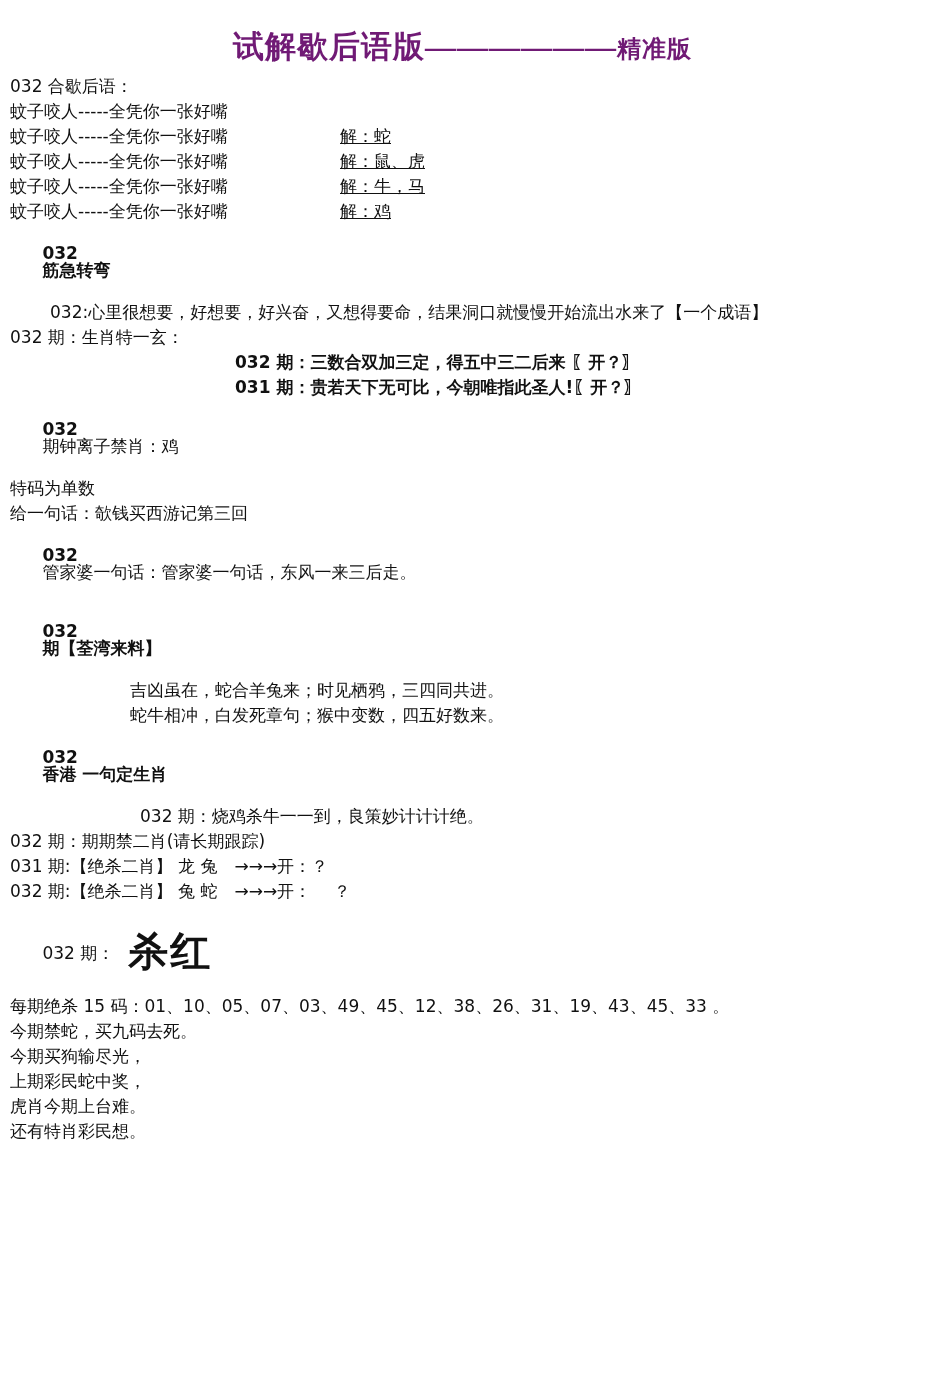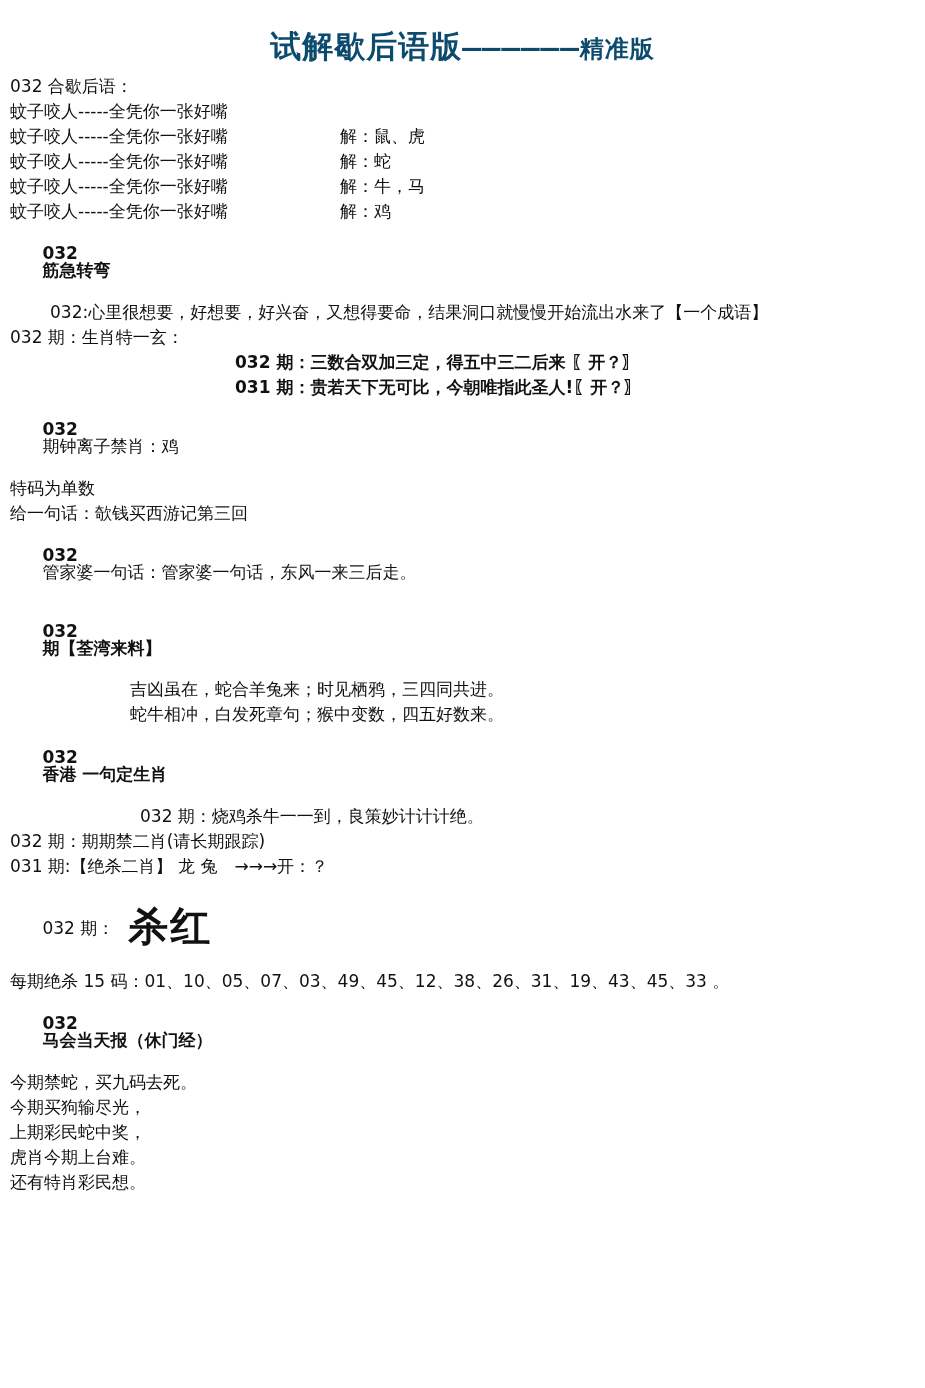--- a/index.html
+++ b/index.html
@@ -17,58 +17,59 @@
   }
   .page {
     width: 925px;
     height: 1388px;
     position: relative;
     padding: 0;
     box-sizing: border-box;
   }
   .title {
     text-align: center;
-    font-family: Liberation Mono, monospace;
+    font-family: Liberation Serif, serif;
     font-size: 31px;
     font-weight: bold;
     letter-spacing: 1px;
     padding-top: 26px;
     padding-bottom: 6px;
-    color: #0c4a6e;
+    color: #701a75;
   }
   .title .sub {
     font-size: 24px;
   }
   .body {
     padding: 0 14px 0 10px;
     font-size: 17px;
     line-height: 1.0;
   }
   .ln {
     padding: 4px 0 4px 0;
     white-space: pre-wrap;
   }
   .b {
     font-weight: bold;
   }
   .row2 {
     display: block;
     padding: 4px 0;
+    text-decoration: underline;
   }
   .row2 .left {
     display: inline-block;
     width: 300px;
   }
   .row2 .mid {
     display: inline-block;
     width: 30px;
   }
   .indent1 { padding-left: 40px; }
   .indent3 { padding-left: 225px; font-weight: bold; }
-  .indent4 { padding-left: 120px; font-family: Liberation Mono, monospace; }
+  .indent4 { padding-left: 120px; }
   .indent5 { padding-left: 130px; }
   .big-red {
     font-size: 40px;
     font-weight: bold;
     font-family: "DejaVu Serif", "Liberation Serif", serif;
     letter-spacing: 2px;
     vertical-align: -6px;
     padding-left: 14px;
   }
   .killrow {
@@ -85,24 +86,24 @@
   </div>
 
   <div class="body">
 
     <div class="ln">032 合歇后语：</div>
 
     <div class="row2">
       <span class="left">蚊子咬人-----全凭你一张好嘴</span>
     </div>
     <div class="row2">
-      <span class="left">蚊子咬人-----全凭你一张好嘴</span><span class="mid"></span><span>解：</span><span>鼠、虎</span>
+      <span class="left">蚊子咬人-----全凭你一张好嘴</span><span class="mid"></span><span>解：</span><span>蛇</span>
     </div>
     <div class="row2">
-      <span class="left">蚊子咬人-----全凭你一张好嘴</span><span class="mid"></span><span>解：</span><span>蛇</span>
+      <span class="left">蚊子咬人-----全凭你一张好嘴</span><span class="mid"></span><span>解：</span><span>鼠、虎</span>
     </div>
     <div class="row2">
       <span class="left">蚊子咬人-----全凭你一张好嘴</span><span class="mid"></span><span>解：</span><span>牛，马</span>
     </div>
     <div class="row2">
       <span class="left">蚊子咬人-----全凭你一张好嘴</span><span class="mid"></span><span>解：</span><span>鸡</span>
     </div>
 
     <div class="ln">
       <span class="b">032</span>
@@ -136,30 +137,27 @@
     <div class="ln indent4">蛇牛相冲，白发死章句；猴中变数，四五好数来。</div>
 
     <div class="ln">
       <span class="b">032</span>
       <span class="b">香港 一句定生肖</span>
     </div>
     <div class="ln indent5">032 期：烧鸡杀牛一一到，良策妙计计计绝。</div>
 
     <div class="ln">032 期：期期禁二肖(请长期跟踪)</div>
     <div class="ln">031 期:【绝杀二肖】 龙 兔　→→→开：？</div>
+    <div class="ln">032 期:【绝杀二肖】 兔 蛇　→→→开：　 ？</div>
 
     <div class="ln killrow">
       <span>032 期：</span><span class="big-red">杀红</span>
     </div>
     <div class="ln">每期绝杀 15 码：01、10、05、07、03、49、45、12、38、26、31、19、43、45、33 。</div>
 
-    <div class="ln">
-      <span class="b">032</span>
-      <span class="b">马会当天报（休门经）</span>
-    </div>
     <div class="ln">今期禁蛇，买九码去死。</div>
     <div class="ln">今期买狗输尽光，</div>
     <div class="ln">上期彩民蛇中奖，</div>
     <div class="ln">虎肖今期上台难。</div>
     <div class="ln">还有特肖彩民想。</div>
 
   </div>
 </div>
 
 </body></html>

